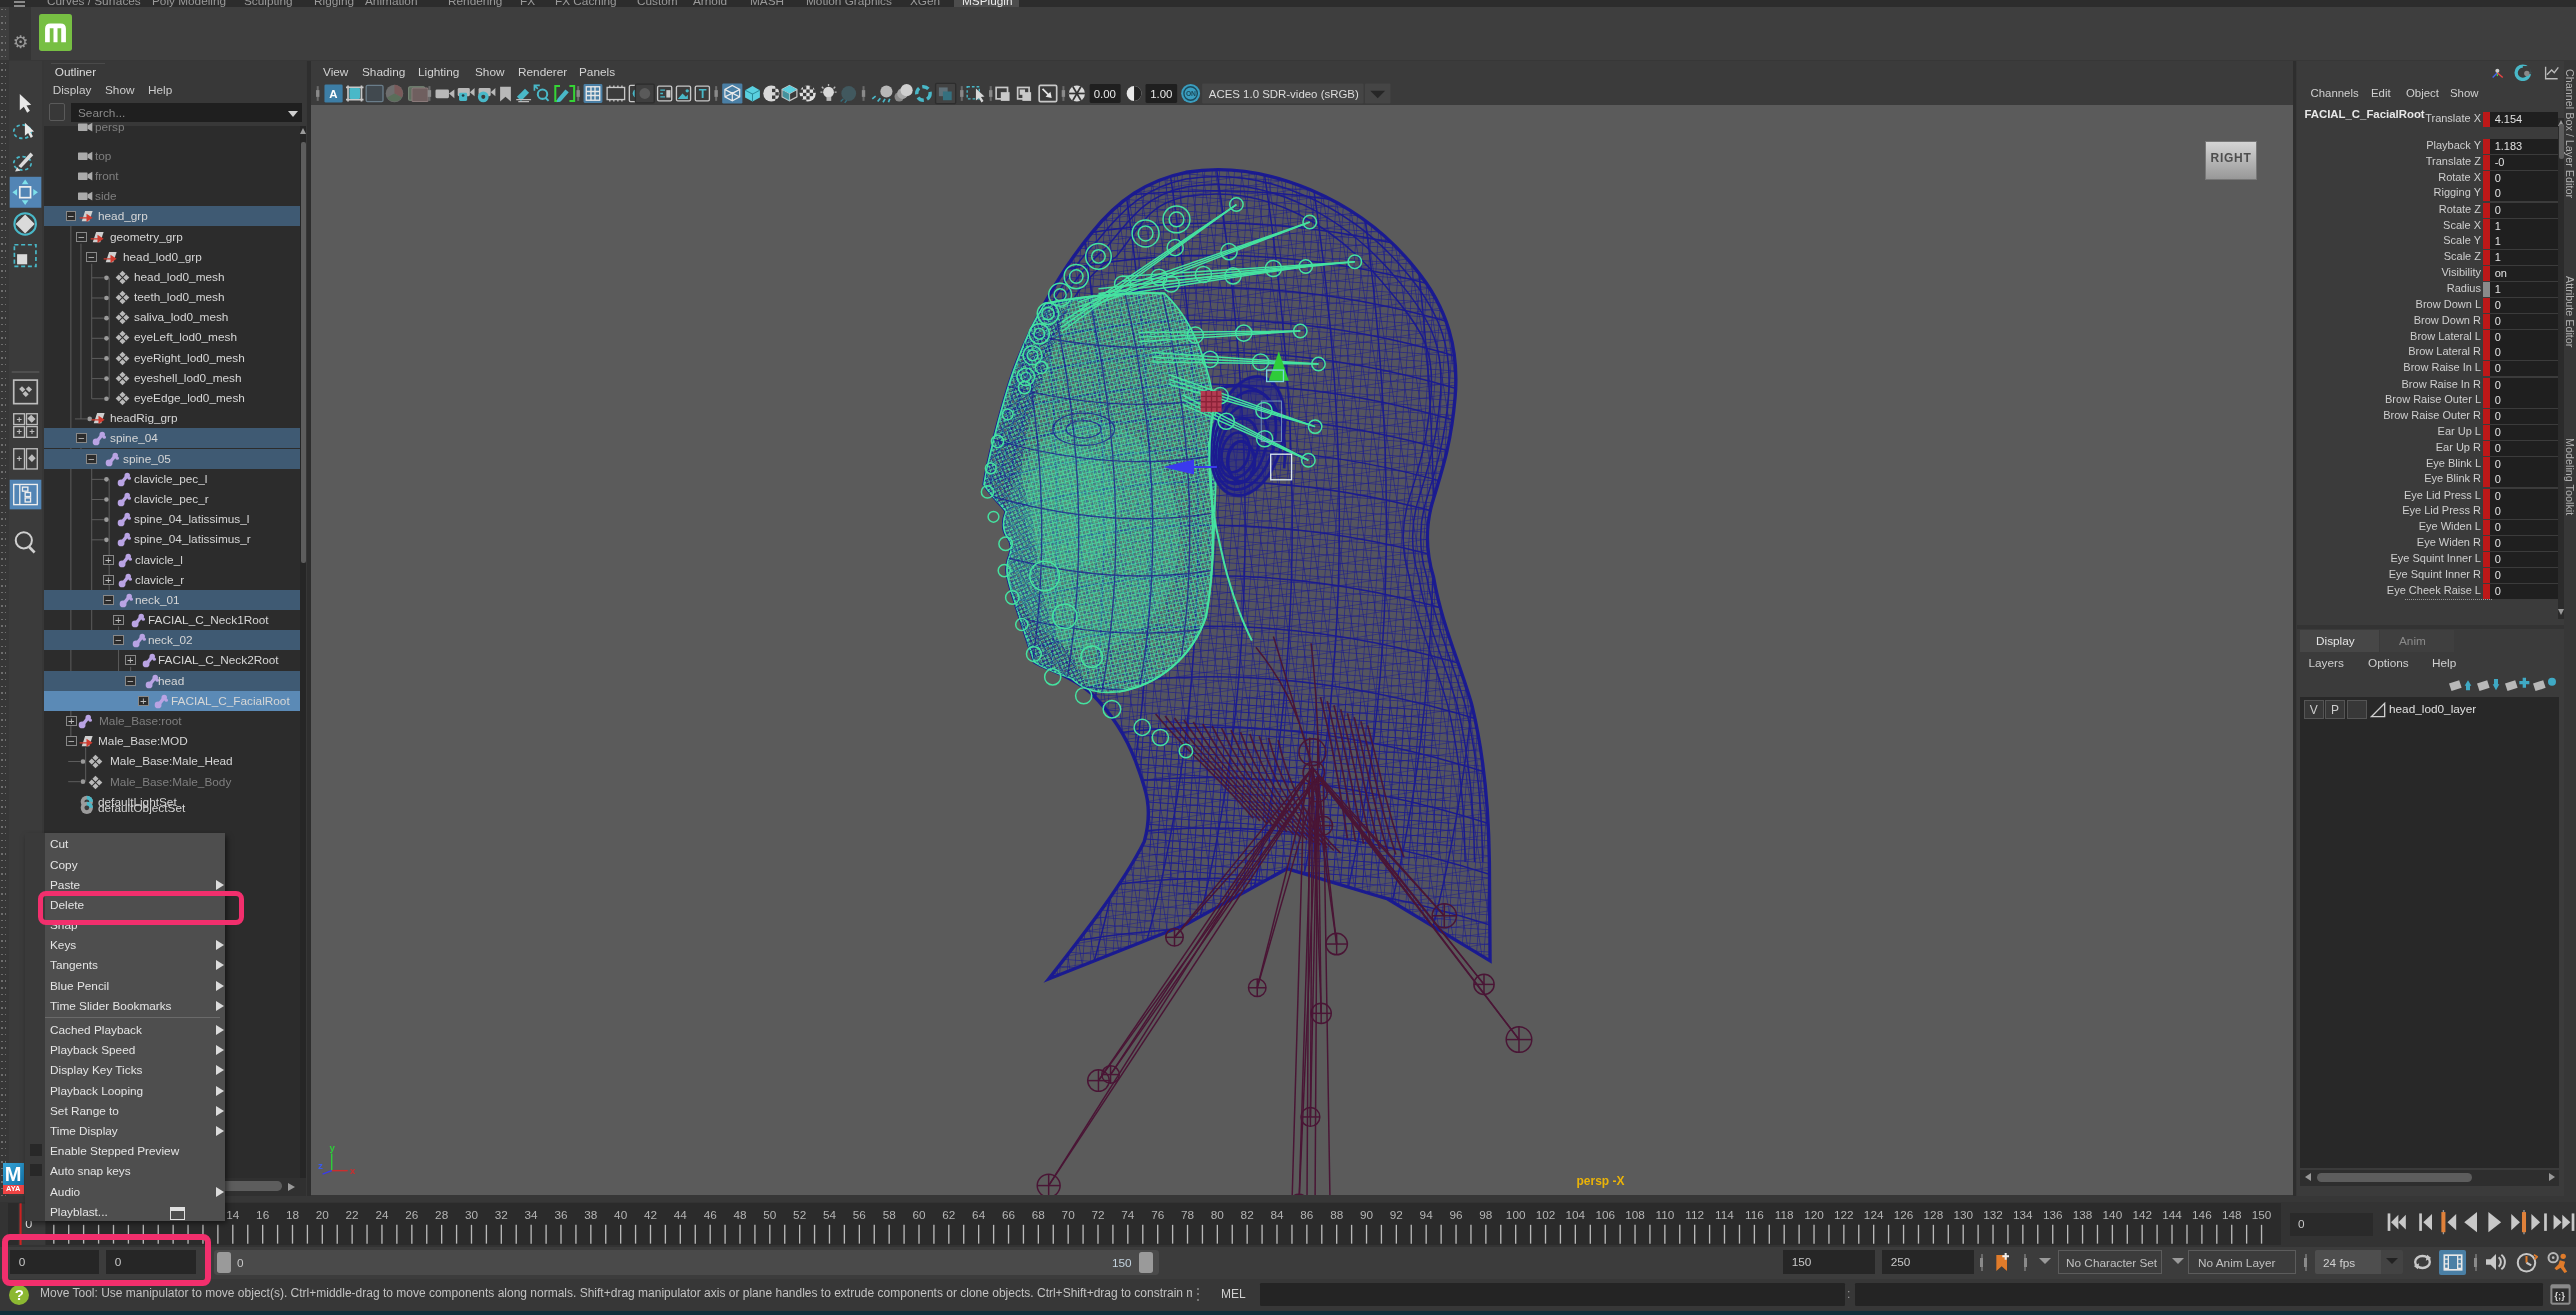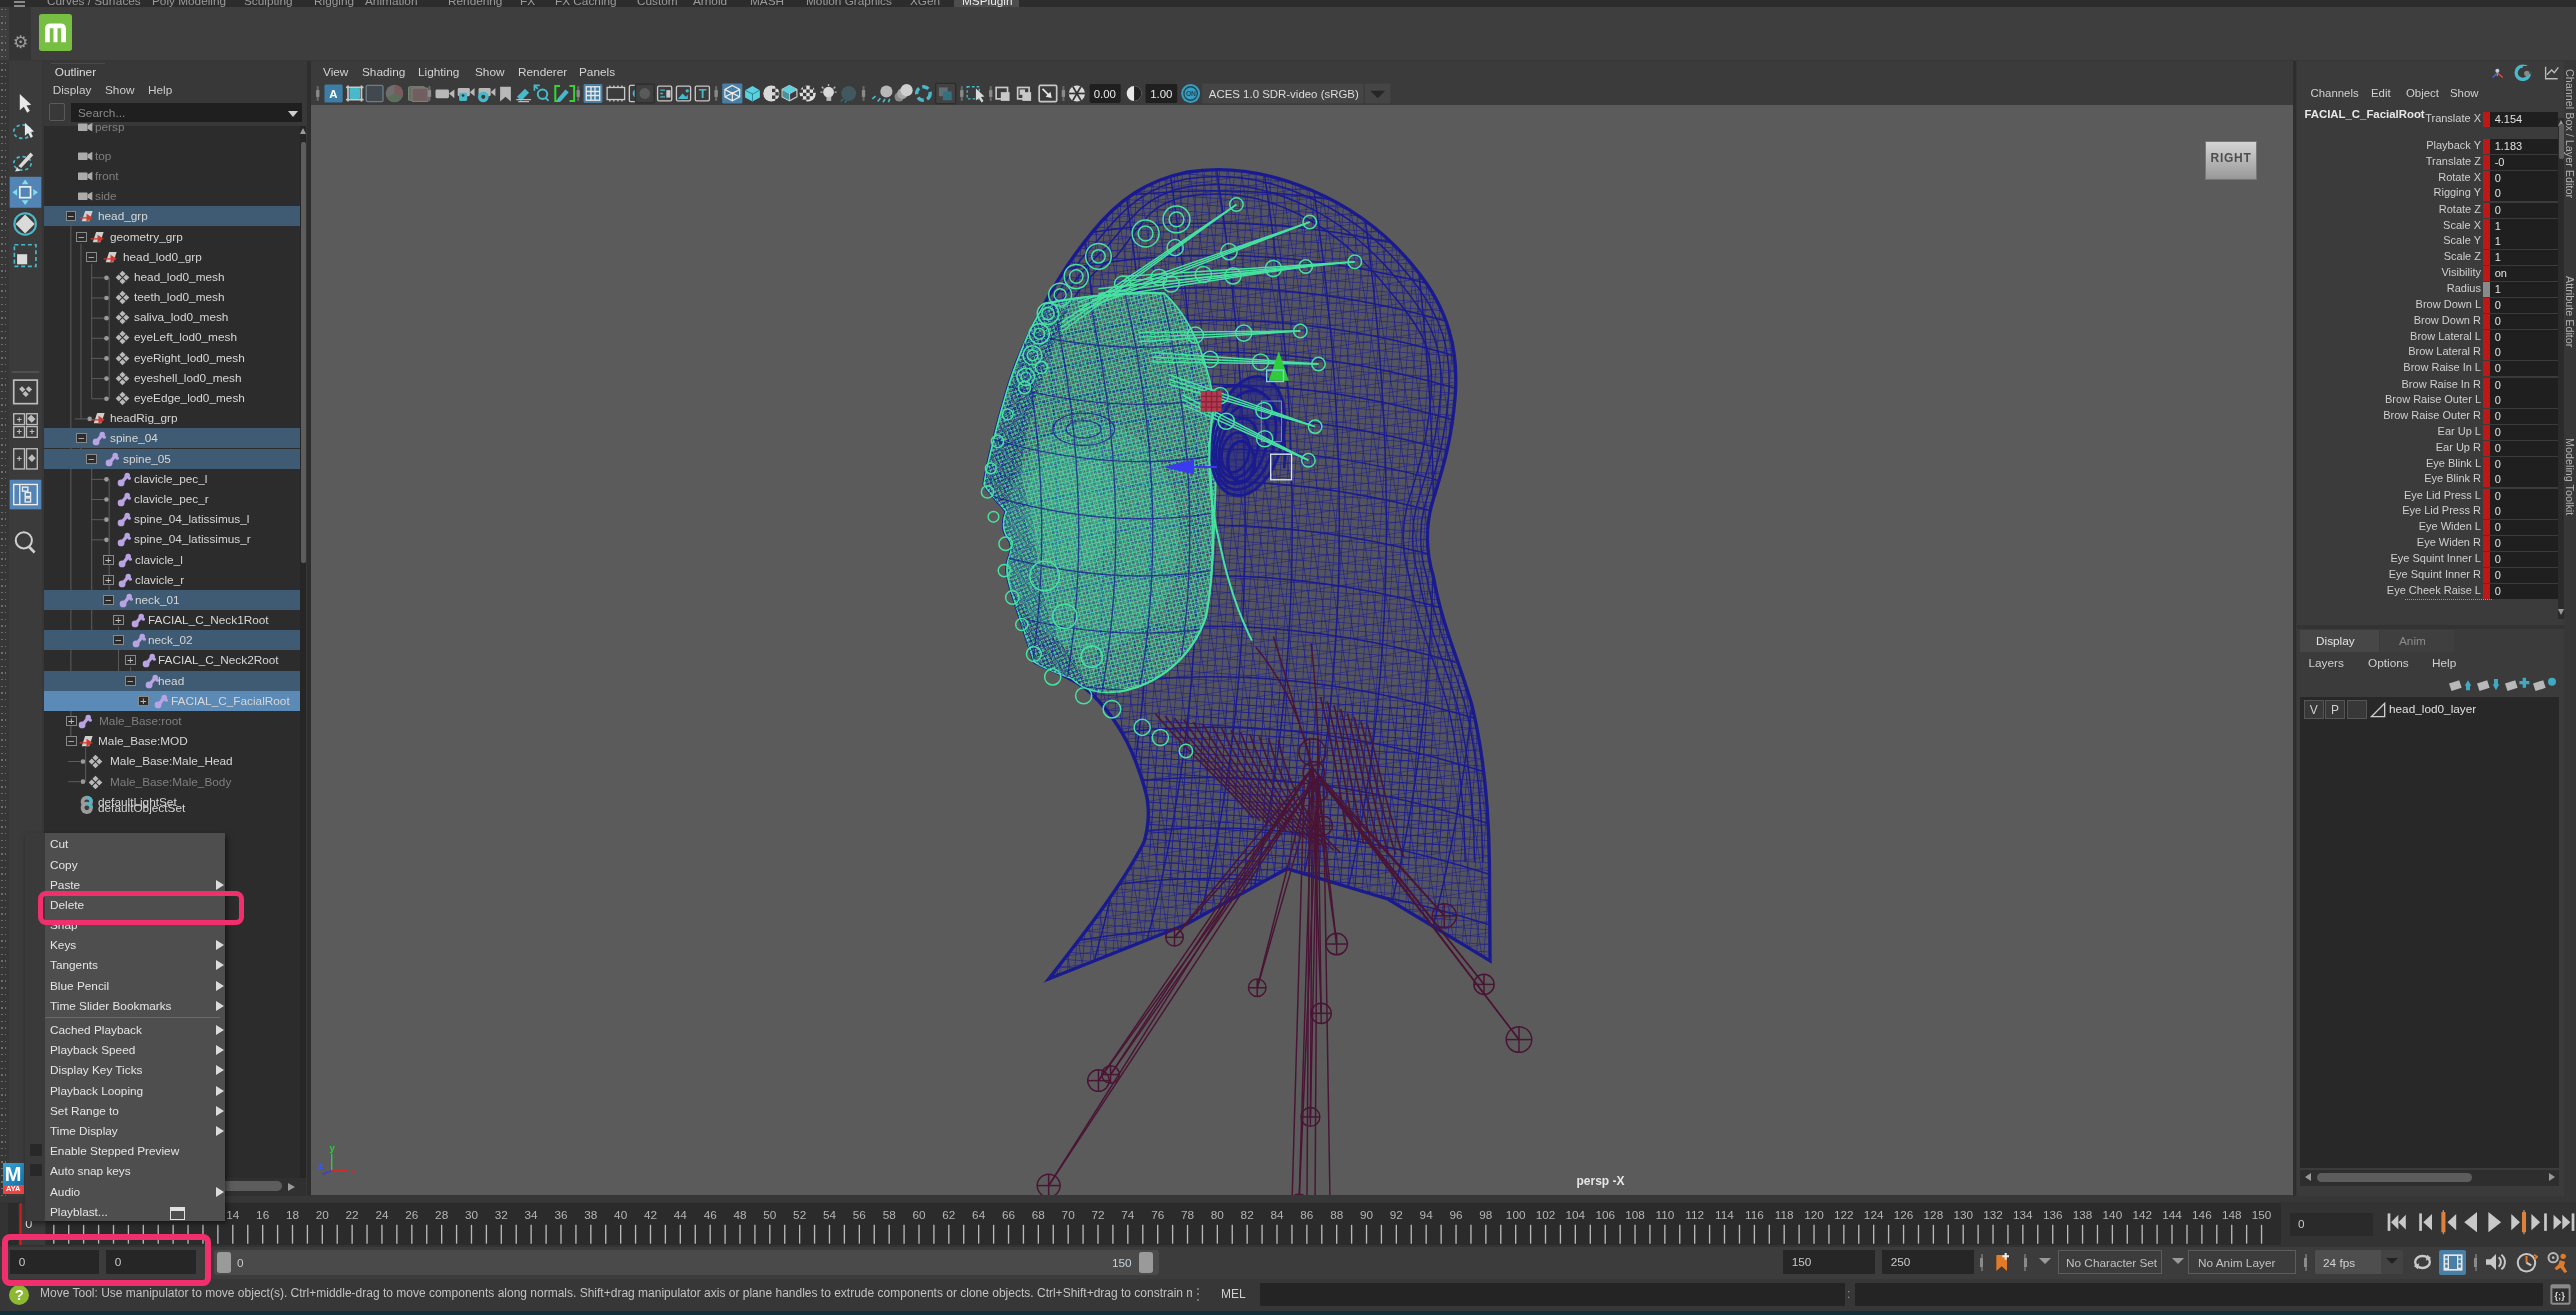--- a/index.html
+++ b/index.html
@@ -891,21 +891,21 @@
       <polygon points="1266,538 1312,527 1312,549" fill="#3a3aee"></polygon>
       <line x1="1312" y1="538" x2="1346" y2="538" stroke="#3a3aee" stroke-width="3"></line>
       <rect x="1322" y="425" width="31" height="31" fill="#b23b52"></rect>
       <path d="M1322 433 h31 M1322 441 h31 M1322 449 h31 M1330 425 v31 M1338 425 v31 M1346 425 v31" stroke="#8a2338" stroke-width="2"></path>
       <rect x="1426" y="519" width="31" height="38" fill="none" stroke="#d9e8ef" stroke-width="2"></rect>
       <rect x="1420" y="394" width="25" height="17" fill="none" stroke="#7ad4de" stroke-width="2"></rect>
       <rect x="1412" y="440" width="30" height="60" fill="none" stroke="#8ab8d4" stroke-width="1.5" opacity="0.7"></rect>
 </svg>
 <div class="abs" style="left:1894px;top:36px;width:52px;height:39px;background:linear-gradient(180deg,#d4d4d4,#989898);border:0.7px solid #777;"></div>
 <div class="abs" style="left:1894px;top:46px;width:52px;text-align:center;font-size:12px;font-weight:bold;color:#4d4d4d;letter-spacing:0.7px">RIGHT</div>
-<div class="abs" style="left:1248px;top:1069px;width:83px;text-align:center;font-size:12px;font-weight:bold;color:#e5e5e5">persp -X</div>
+<div class="abs" style="left:1248px;top:1069px;width:83px;text-align:center;font-size:12px;font-weight:bold;color:#eab308">persp -X</div>
 <svg class="abs" style="left:6.7px;top:1039px" width="40" height="35" viewBox="0 0 70 60">
       <line x1="24" y1="46" x2="24" y2="16" stroke="#2ecc3a" stroke-width="2.5"></line>
       <line x1="24" y1="46" x2="52" y2="46" stroke="#cc2e2e" stroke-width="2.5"></line>
       <line x1="24" y1="46" x2="8" y2="52" stroke="#3a3aee" stroke-width="2.5"></line>
       <text x="20" y="12" fill="#2ecc3a" font-size="17" font-weight="bold">y</text>
       <text x="0" y="44" fill="#3a5aee" font-size="17" font-weight="bold">z</text>
       <text x="56" y="52" fill="#cc2e2e" font-size="17" font-weight="bold">x</text>
     </svg>
 </div>
 <div class="abs" style="left:2297px;top:61px;width:267px;height:1135px;background:#3b3b3b;overflow:hidden">

